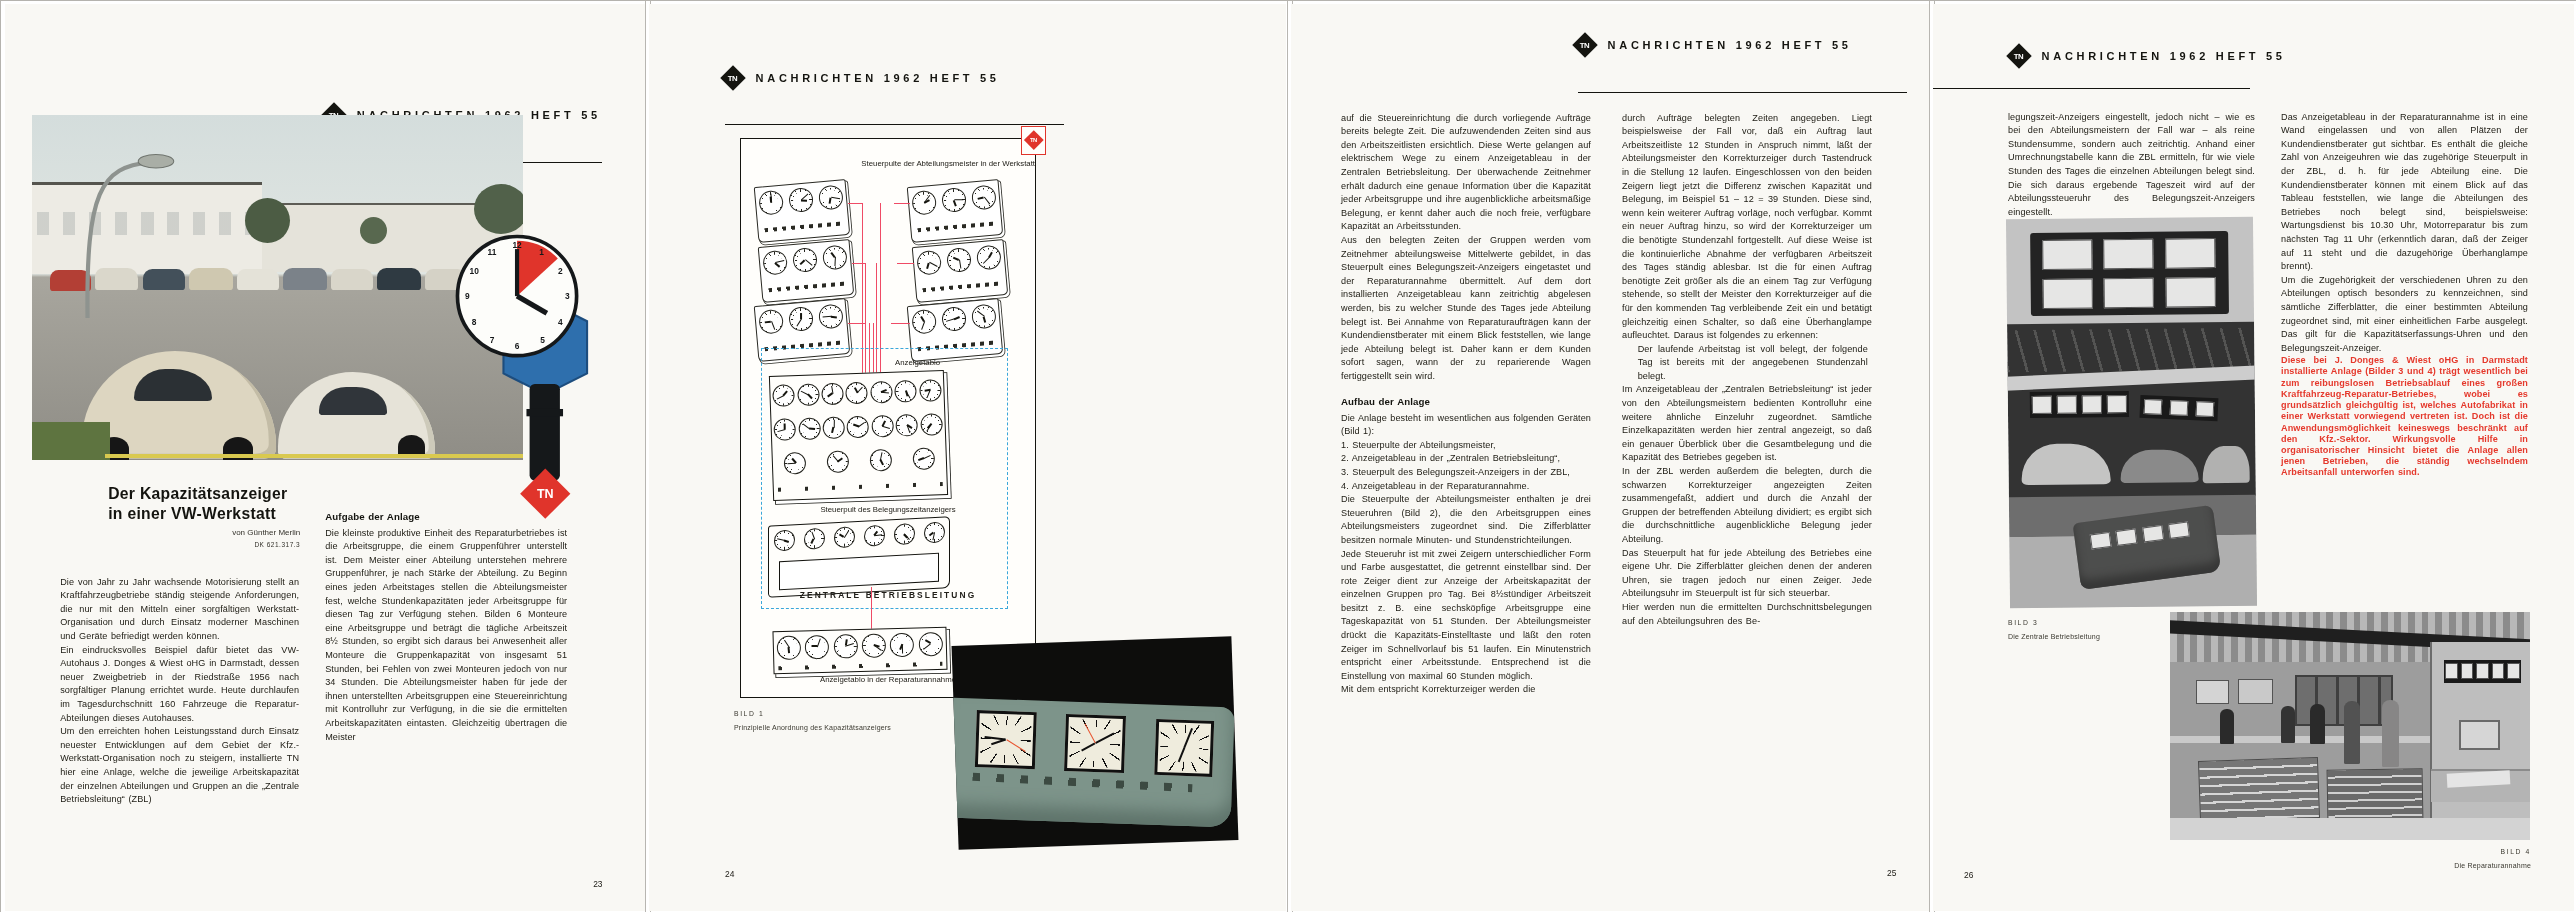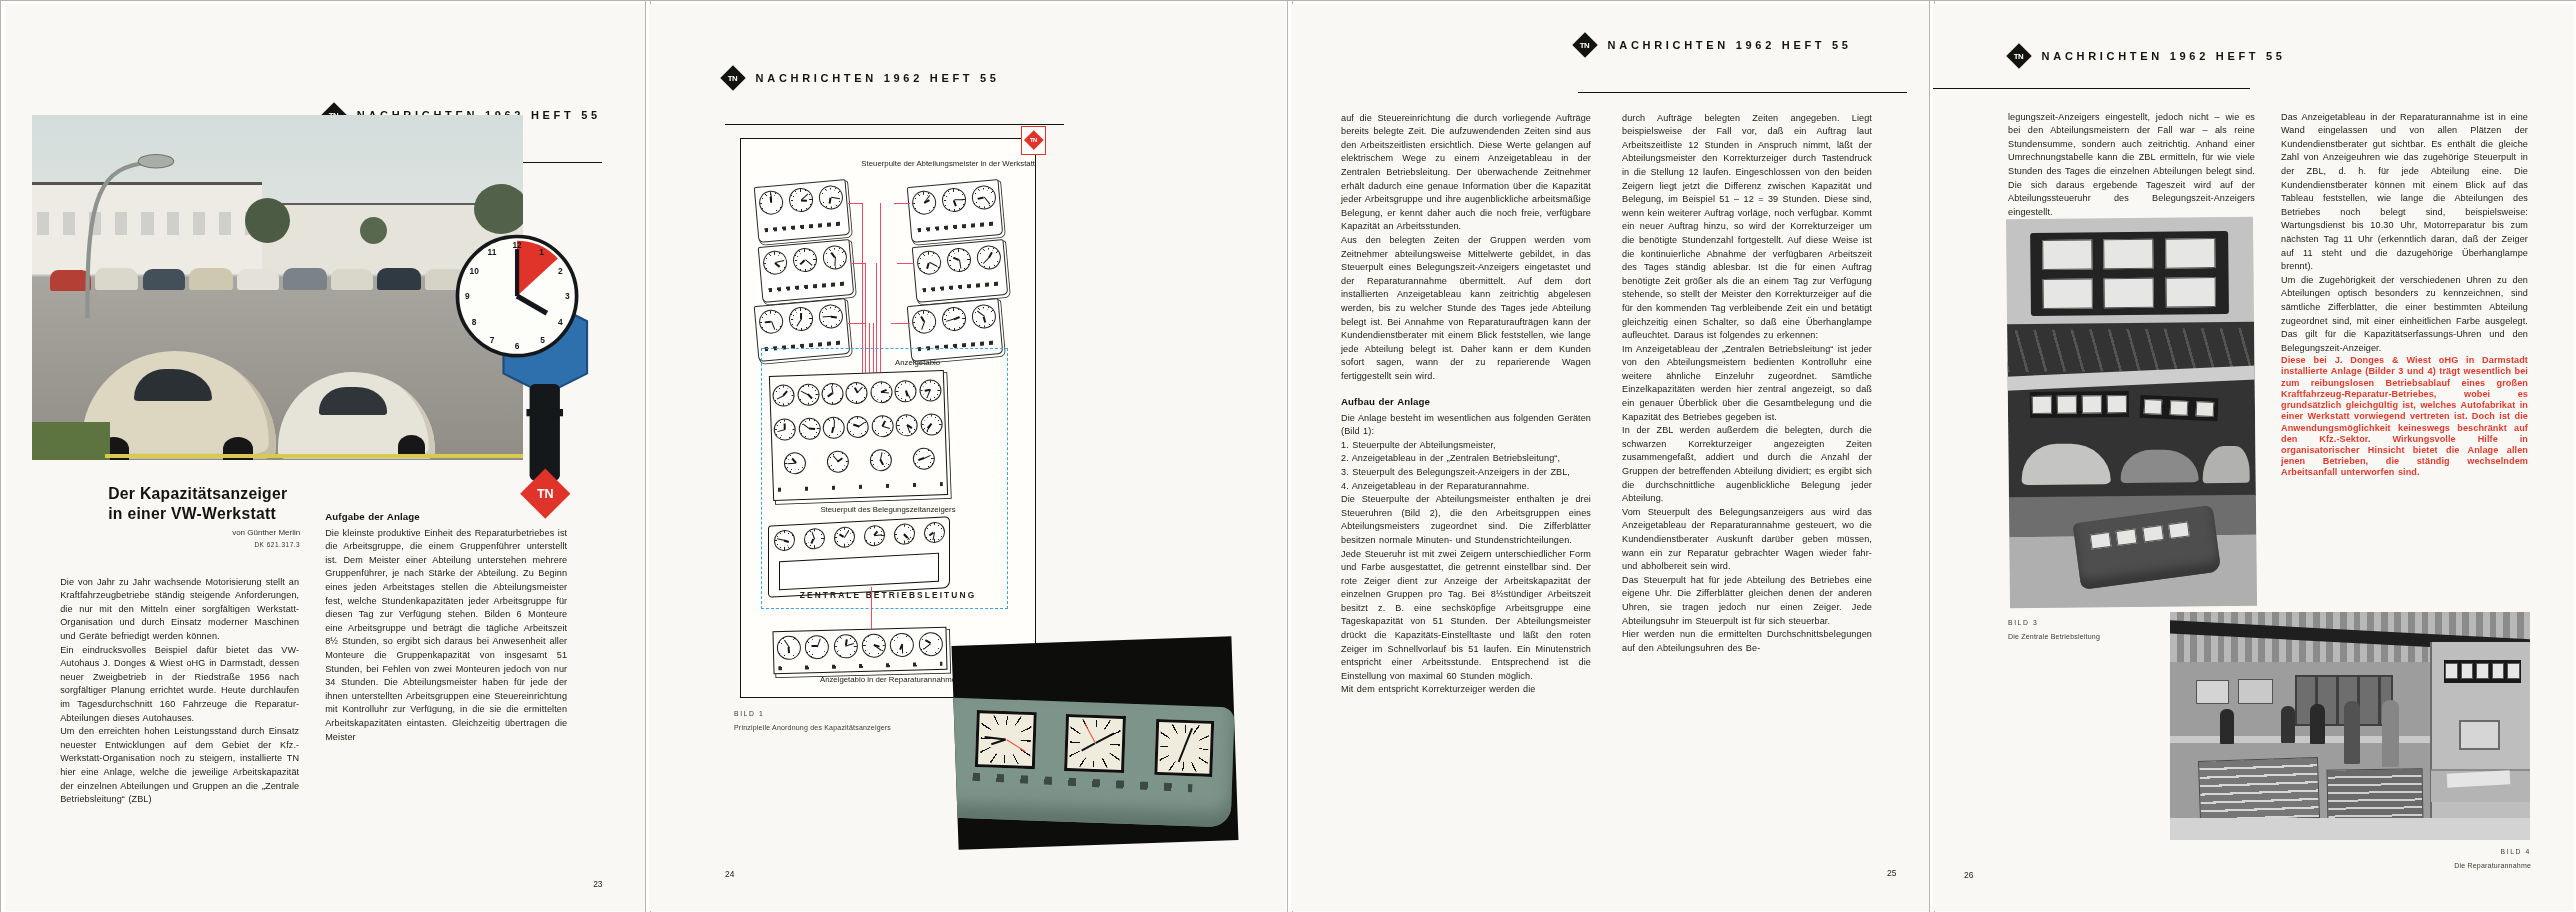--- a/index.html
+++ b/index.html
@@ -469,23 +469,23 @@
       <p class="li">2. Anzeigetableau in der „Zentralen Betriebsleitung“,</p>
       <p class="li">3. Steuerpult des Belegungszeit-Anzeigers in der ZBL,</p>
       <p class="li">4. Anzeigetableau in der Reparaturannahme.</p>
       <p>Die Steuerpulte der Abteilungsmeister enthalten je drei Steueruhren (Bild 2), die den Arbeitsgruppen eines Abteilungsmeisters zugeordnet sind. Die Zifferblätter besitzen normale Minuten- und Stundenstrichteilungen.</p>
       <p>Jede Steueruhr ist mit zwei Zeigern unterschiedlicher Form und Farbe ausgestattet, die getrennt einstellbar sind. Der rote Zeiger dient zur Anzeige der Arbeitskapazität der einzelnen Gruppen pro Tag. Bei 8½stündiger Arbeitszeit besitzt z. B. eine sechsköpfige Arbeitsgruppe eine Tageskapazität von 51 Stunden. Der Abteilungsmeister drückt die Kapazitäts-Einstelltaste und läßt den roten Zeiger im Schnellvorlauf bis 51 laufen. Ein Minutenstrich entspricht einer Arbeitsstunde. Entsprechend ist die Einstellung von maximal 60 Stunden möglich.</p>
       <p>Mit dem entspricht Korrekturzeiger werden die</p>
     </div>
 
     <div class="col" style="left:331px;top:108px;width:250px;">
       <p>durch Aufträge belegten Zeiten angegeben. Liegt beispielsweise der Fall vor, daß ein Auftrag laut Arbeitszeitliste 12 Stunden in Anspruch nimmt, läßt der Abteilungsmeister den Korrekturzeiger durch Tastendruck in die Stellung 12 laufen. Eingeschlossen von den beiden Zeigern liegt jetzt die Differenz zwischen Kapazität und Belegung, im Beispiel 51 – 12 = 39 Stunden. Diese sind, wenn kein weiterer Auftrag vorläge, noch verfügbar. Kommt ein neuer Auftrag hinzu, so wird der Korrekturzeiger um die benötigte Stundenzahl fortgestellt. Auf diese Weise ist die kontinuierliche Abnahme der verfügbaren Arbeitszeit des Tages ständig ablesbar. Ist die für einen Auftrag benötigte Zeit größer als die an einem Tag zur Verfügung stehende, so stellt der Meister den Korrekturzeiger auf die für den kommenden Tag verbleibende Zeit ein und betätigt gleichzeitig einen Schalter, so daß eine Überhanglampe aufleuchtet. Daraus ist folgendes zu erkennen:</p>
+      <p class="indent">Der laufende Arbeitstag ist voll belegt, der folgende Tag ist bereits mit der angegebenen Stundenzahl belegt.</p>
       <p>Im Anzeigetableau der „Zentralen Betriebsleitung“ ist jeder von den Abteilungsmeistern bedienten Kontrolluhr eine weitere ähnliche Einzeluhr zugeordnet. Sämtliche Einzelkapazitäten werden hier zentral angezeigt, so daß ein genauer Überblick über die Gesamtbelegung und die Kapazität des Betriebes gegeben ist.</p>
       <p>In der ZBL werden außerdem die belegten, durch die schwarzen Korrekturzeiger angezeigten Zeiten zusammengefaßt, addiert und durch die Anzahl der Gruppen der betreffenden Abteilung dividiert; es ergibt sich die durchschnittliche augenblickliche Belegung jeder Abteilung.</p>
-      <p>Vom Steuerpult des Belegungsanzeigers aus wird das Anzeigetableau der Reparaturannahme gesteuert, wo die Kundendienstberater Auskunft darüber geben müssen, wann ein zur Reparatur gebrachter Wagen wieder fahr- und abholbereit sein wird.</p>
       <p>Das Steuerpult hat für jede Abteilung des Betriebes eine eigene Uhr. Die Zifferblätter gleichen denen der anderen Uhren, sie tragen jedoch nur einen Zeiger. Jede Abteilungsuhr im Steuerpult ist für sich steuerbar.</p>
       <p>Hier werden nun die ermittelten Durchschnittsbelegungen auf den Abteilungsuhren des Be-</p>
     </div>
 
     <div class="pagenum" style="left:596px;top:864px;">25</div>
   </div>
 
   <div class="divider" style="left:1928px;"></div>
 
   <div class="page" style="left:1932px;width:641px;">

